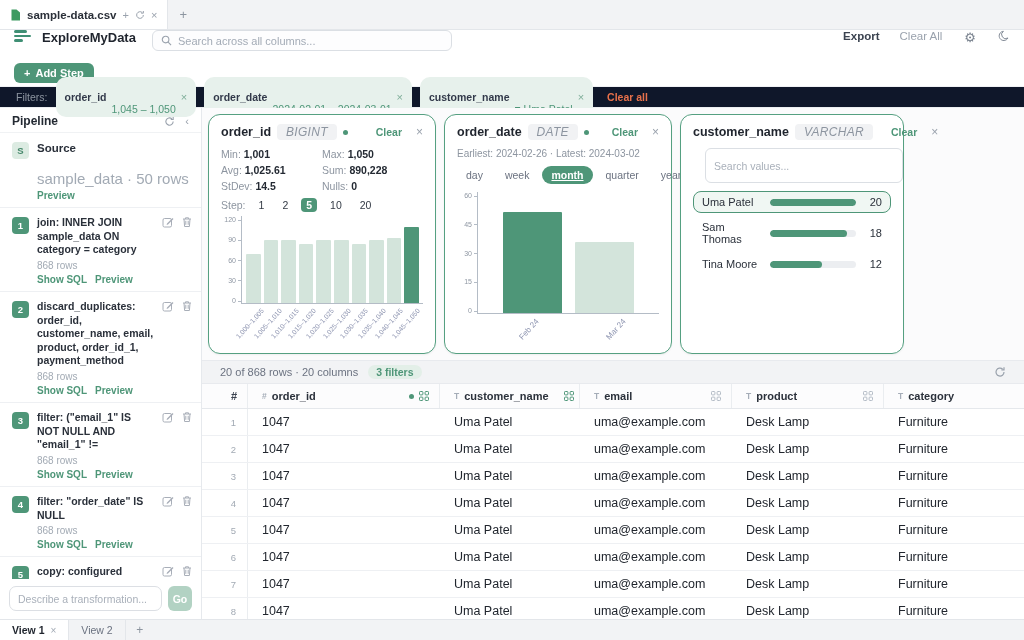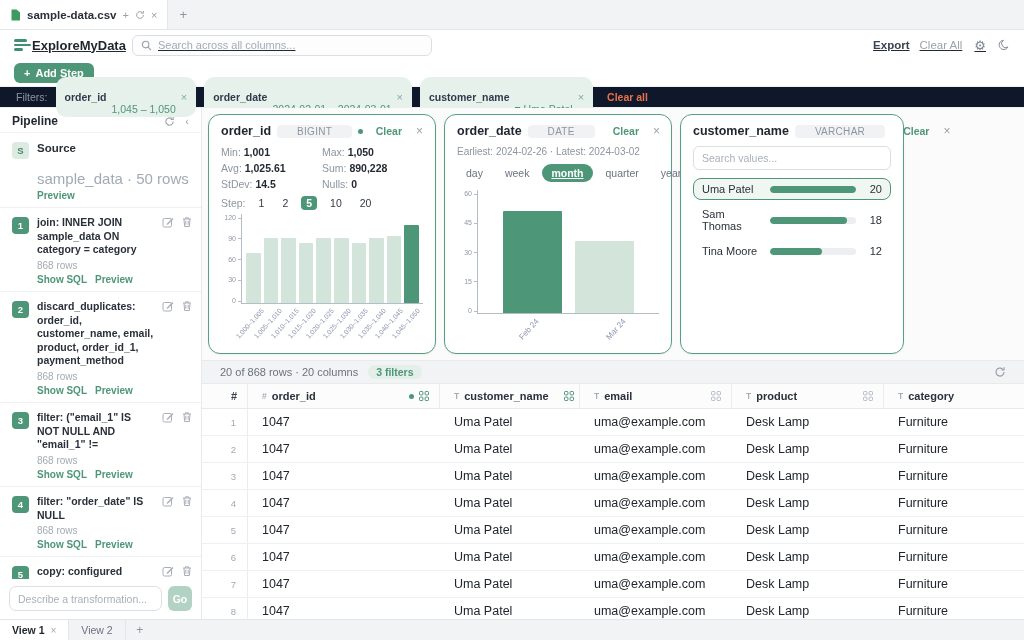--- a/index.html
+++ b/index.html
@@ -7,21 +7,21 @@
   body { font-family:"Liberation Sans", sans-serif; color:#242a33; background:#fff; font-size:12px; }
   .app { width:1024px; height:640px; display:flex; flex-direction:column; }
 
   
   .tabbar { height:30px; background:#f2f3f5; border-bottom:1px solid #e3e6ea; display:flex; align-items:stretch; flex:0 0 auto; }
   .file-tab { background:#fff; display:flex; align-items:center; gap:6px; padding:0 10px; border-right:1px solid #e3e6ea; font-size:11.5px; font-weight:bold; color:#2b3039; }
   .tab-mini { color:#9aa2ad; font-size:11px; font-weight:normal; cursor:default; display:flex; align-items:center; }
   .newtab { width:30px; display:flex; align-items:center; justify-content:center; color:#8d95a0; font-size:13px; }
 
   
-  .appbar { height:30px; display:flex; align-items:center; padding:0 14px; flex:0 0 auto;text-decoration:underline; }
+  .appbar { height:30px; display:flex; align-items:flex-start; padding:0 14px; gap:10px; flex:0 0 auto; }
   .logo { display:flex; flex-direction:column; gap:2px; width:18px; }
   .logo i { display:block; height:2.5px; border-radius:2px; background:#3f8f74; }
   .logo i:nth-child(1){width:13px}.logo i:nth-child(2){width:17px}.logo i:nth-child(3){width:9px}
   .appname { font-size:13px; font-weight:bold; color:#1f242d; }
   .search { margin-left:6px; width:300px; height:21px; border:1px solid #dbdfe4; border-radius:6px; display:flex; align-items:center; gap:6px; padding:0 8px; background:#fdfdfe; }
   .search input { border:none; outline:none; flex:1; font-size:11px; color:#4b5563; background:transparent; font-family:"Liberation Sans",sans-serif; }
   .search input::placeholder { color:#a3abb6; }
   .hspacer { flex:1; }
   .hdr-link { font-size:11.5px; color:#3b4350; font-weight:600; margin-left:10px; cursor:pointer; }
   .hdr-link.muted { color:#9aa2ad; font-weight:normal; }
@@ -63,21 +63,21 @@
   .transform-row input::placeholder { color:#a9b0ba; }
   .go-btn { width:32px; height:25px; background:#b2d2c3; color:#fff; border:none; border-radius:6px; font-size:10.5px; font-weight:bold; font-family:"Liberation Sans",sans-serif; }
 
   
   .content { flex:1; display:flex; flex-direction:column; min-width:0; background:#fff; }
   .cards { height:252px; flex:0 0 252px; display:flex; gap:8px; padding:6px; background:#fbfbfc; }
   .card { width:228px; flex:0 0 228px; background:#fff; border:1.5px solid #55a081; border-radius:12px; padding:9px 12px; display:flex; flex-direction:column; box-shadow:0 1px 2px rgba(0,0,0,.05); }
   .card:last-child { width:224px; flex:0 0 224px; }
   .card-head { display:flex; align-items:center; gap:6px; margin-bottom:6px; }
   .card-title { font-size:12.5px; font-weight:bold; color:#1f242d; }
-  .type-badge { background:#f1f2f4; color:#8d95a0; font-size:10px; padding:1px 20px; border-radius:4px; letter-spacing:.3px; }
+  .type-badge { background:#f1f2f4; color:#8d95a0; font-size:12px; padding:1px 9px; border-radius:4px; letter-spacing:.3px;font-style:italic; }
   .gdot { width:5px; height:5px; border-radius:50%; background:#4e9678; }
   .card-head .sp { flex:1; }
   .clear-link { color:#4e9678; font-size:10.5px; font-weight:600; cursor:pointer; }
   .card-x { color:#9aa2ad; font-size:12px; margin-left:8px; cursor:pointer; }
 
   .stats { display:grid; grid-template-columns:1fr 1fr; row-gap:4px; font-size:10.5px; margin:2px 0 6px; }
   .stats .lab { color:#8d95a0; } .stats b { color:#242a33; }
   .steprow { display:flex; align-items:center; gap:8px; font-size:10.5px; color:#8d95a0; margin-bottom:4px; }
   .stepopt { color:#333a45; padding:1px 5px; border-radius:4px; cursor:pointer; }
   .stepopt.sel { background:#4e9678; color:#fff; font-weight:bold; }
@@ -95,21 +95,21 @@
   .xslot { flex:1; position:relative; }
   .xslot span { position:absolute; right:3px; top:3px; transform:rotate(-48deg); transform-origin:top right; font-size:6.8px; color:#8d94b0; white-space:nowrap; }
   .datecard .xslot span { right:40%; font-size:8px; }
   .datecard .plot { padding:0 12px; gap:0; justify-content:space-evenly; }
   .datecard .bar { flex:0 0 38%; }
   .range-label { font-size:10px; color:#8d95a0; margin:2px 0 7px; }
   .segrow { display:flex; align-items:center; gap:4px; margin-bottom:8px; }
   .seg { font-size:10.5px; color:#6b7280; padding:3px 9px; border-radius:12px; cursor:pointer; }
   .seg.sel { background:#4e9678; color:#fff; font-weight:bold;text-decoration:underline; }
 
-  .vsearch { height:24px; border:1px solid #dbdfe4; border-radius:6px; width:100%; padding:0 8px; font-size:10.5px; outline:none; margin:2px 0 8px; font-family:"Liberation Sans",sans-serif; color:#4b5563; }
+  .vsearch { height:35px; border:1px solid #dbdfe4; border-radius:6px; width:100%; padding:0 8px; font-size:10.5px; outline:none; margin:2px 12px 8px; font-family:"Liberation Sans",sans-serif; color:#4b5563; }
   .vsearch::placeholder { color:#a9b0ba; }
   .vrow { display:flex; align-items:center; gap:8px; padding:4px 8px; margin-bottom:3px; border:1.5px solid transparent; border-radius:8px; cursor:pointer; }
   .vrow.sel { border-color:#4e9678; background:#f0f7f3; }
   .vrow .vname { flex:1; font-size:11px; color:#2a303a; }
   .vtrack { width:86px; height:7px; background:#eceef1; border-radius:4px; overflow:hidden; }
   .vfill { height:100%; background:#4e9678; border-radius:4px; }
   .vcount { width:18px; text-align:right; font-size:11px; color:#2a303a; }
 
   
   .statusbar { height:24px; flex:0 0 24px; background:#f2f3f5; border-top:1px solid #e8eaee; border-bottom:1px solid #e8eaee; display:flex; align-items:center; padding:0 18px; gap:10px; font-size:11px; color:#6b7280; }

